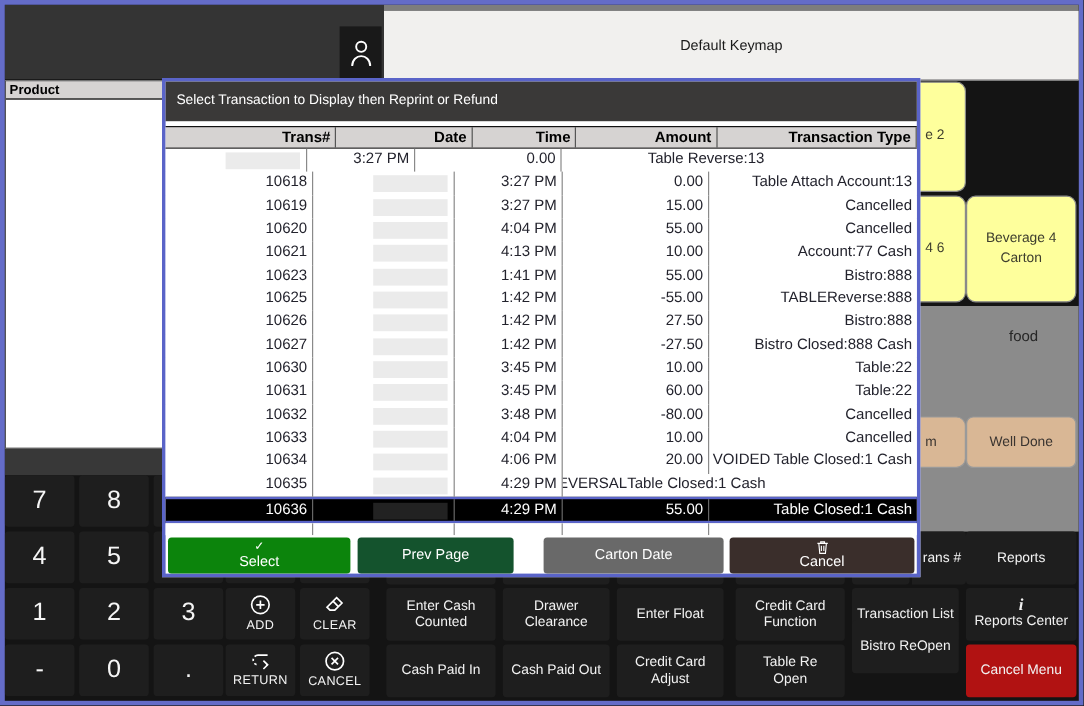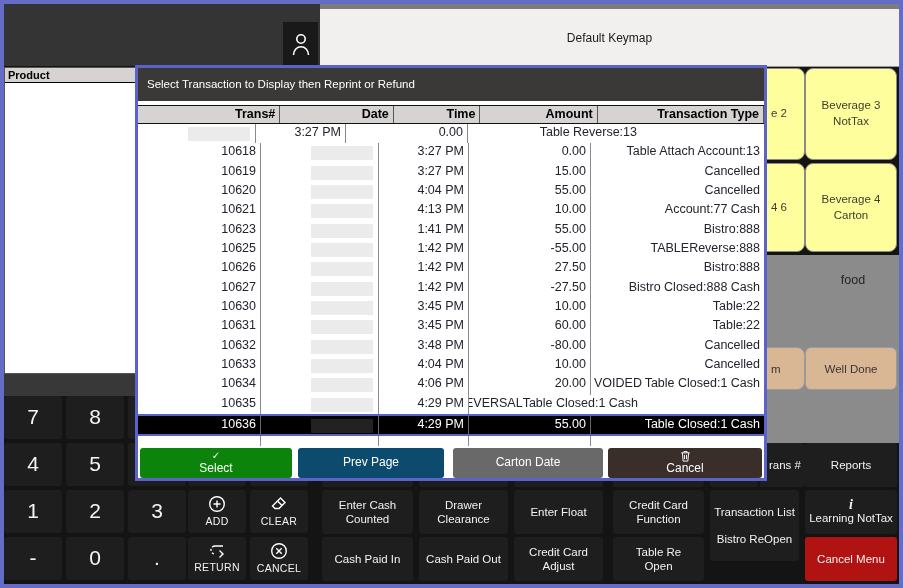--- a/index.html
+++ b/index.html
@@ -68,21 +68,21 @@
   .trow.sel{ background:#000; color:#fff; height:22px;
              border-top:2px solid #5a64c8; border-bottom:2px solid #5a64c8; }
   .trow.sel .c{ border-right-color:#666; }
   .trow.sel .redact{ background:#222; }
   .trow.emptyrow{ height:10px; overflow:hidden; }
   .dlg-btn{ position:absolute; top:380px; height:30px; border-radius:3px; color:#fff;
             font-size:12px; display:flex; flex-direction:column; align-items:center;
             justify-content:center; line-height:1.15; }
   .dlg-btn .ic{ height:12px; font-size:10px; display:flex; align-items:center; }
   .btn-select{ left:2px; width:152px; background:#0c840c; }
-  .btn-prev{ left:160px; width:146px; background:#0c4a6e;text-align:right; }
+  .btn-prev{ left:160px; width:130px; background:#14532d;text-align:right; }
   .btn-start{ left:315px; width:150px; background:#696969; }
   .btn-dcancel{ left:470px; width:154px; background:#3a2e2b; }
 
   .info-i{ font-family:"Liberation Serif","DejaVu Serif",serif; font-style:italic;
            font-weight:bold; font-size:14px; line-height:13px; }
   svg{ display:block; }
 </style>
 </head>
 <body>
 
@@ -188,36 +188,34 @@
 
   <div class="dbtn multiline" style="left:318px;top:486px;width:91px;height:44px">Enter Cash
 Counted</div>
   <div class="dbtn" style="left:415px;top:486px;width:89px;height:44px">Drawer Clearance</div>
   <div class="dbtn" style="left:510px;top:486px;width:89px;height:44px">Enter Float</div>
   <div class="dbtn multiline" style="left:609px;top:486px;width:91px;height:44px">Credit Card
 Function</div>
   <div class="dbtn" style="left:706px;top:486px;width:89px;height:44px">Transaction List</div>
   <div class="dbtn" style="left:801px;top:486px;width:92px;height:44px">
     <span class="info-i">i</span>
-    <span>Learning NotTax</span>
+    <span>Reports Center</span>
   </div>
   <div class="dbtn" style="left:318px;top:533px;width:91px;height:44px">Cash Paid In</div>
   <div class="dbtn" style="left:415px;top:533px;width:89px;height:44px">Cash Paid Out</div>
   <div class="dbtn" style="left:510px;top:533px;width:89px;height:44px">Credit Card Adjust</div>
   <div class="dbtn multiline" style="left:609px;top:533px;width:91px;height:44px">Table Re
 Open</div>
   <div class="dbtn" style="left:706px;top:513px;width:89px;height:44px">Bistro ReOpen</div>
   <div class="dbtn red" style="left:801px;top:533px;width:92px;height:44px">Cancel Menu</div>
 
   <div class="gray-panel">
     <span class="food-lbl">food</span>
   </div>
   <div class="ybtn partial" style="left:756px;top:64px;width:45px;height:92px">e 2</div>
-  <div class="ybtn multiline" style="left:801px;top:64px;width:92px;height:92px">Beverage 3
-NotTax</div>
   <div class="ybtn partial" style="left:756px;top:159px;width:45px;height:89px">4 6</div>
   <div class="ybtn" style="left:801px;top:159px;width:92px;height:89px;padding:0 2px">Beverage 4 Carton</div>
   <div class="tanbtn partial" style="left:756px;top:343px;width:45px;height:43px">m</div>
   <div class="tanbtn" style="left:801px;top:343px;width:92px;height:43px">Well Done</div>
   <div class="dbtn" style="left:756px;top:439px;width:45px;height:44px;align-items:flex-start;padding-left:9px;border-radius:0 3px 3px 0">rans #</div>
   <div class="dbtn" style="left:801px;top:439px;width:92px;height:44px">Reports</div>
 
   <div class="dialog">
     <div class="dlg-title">Select Transaction to Display then Reprint or Refund</div>
     <div class="thead">

